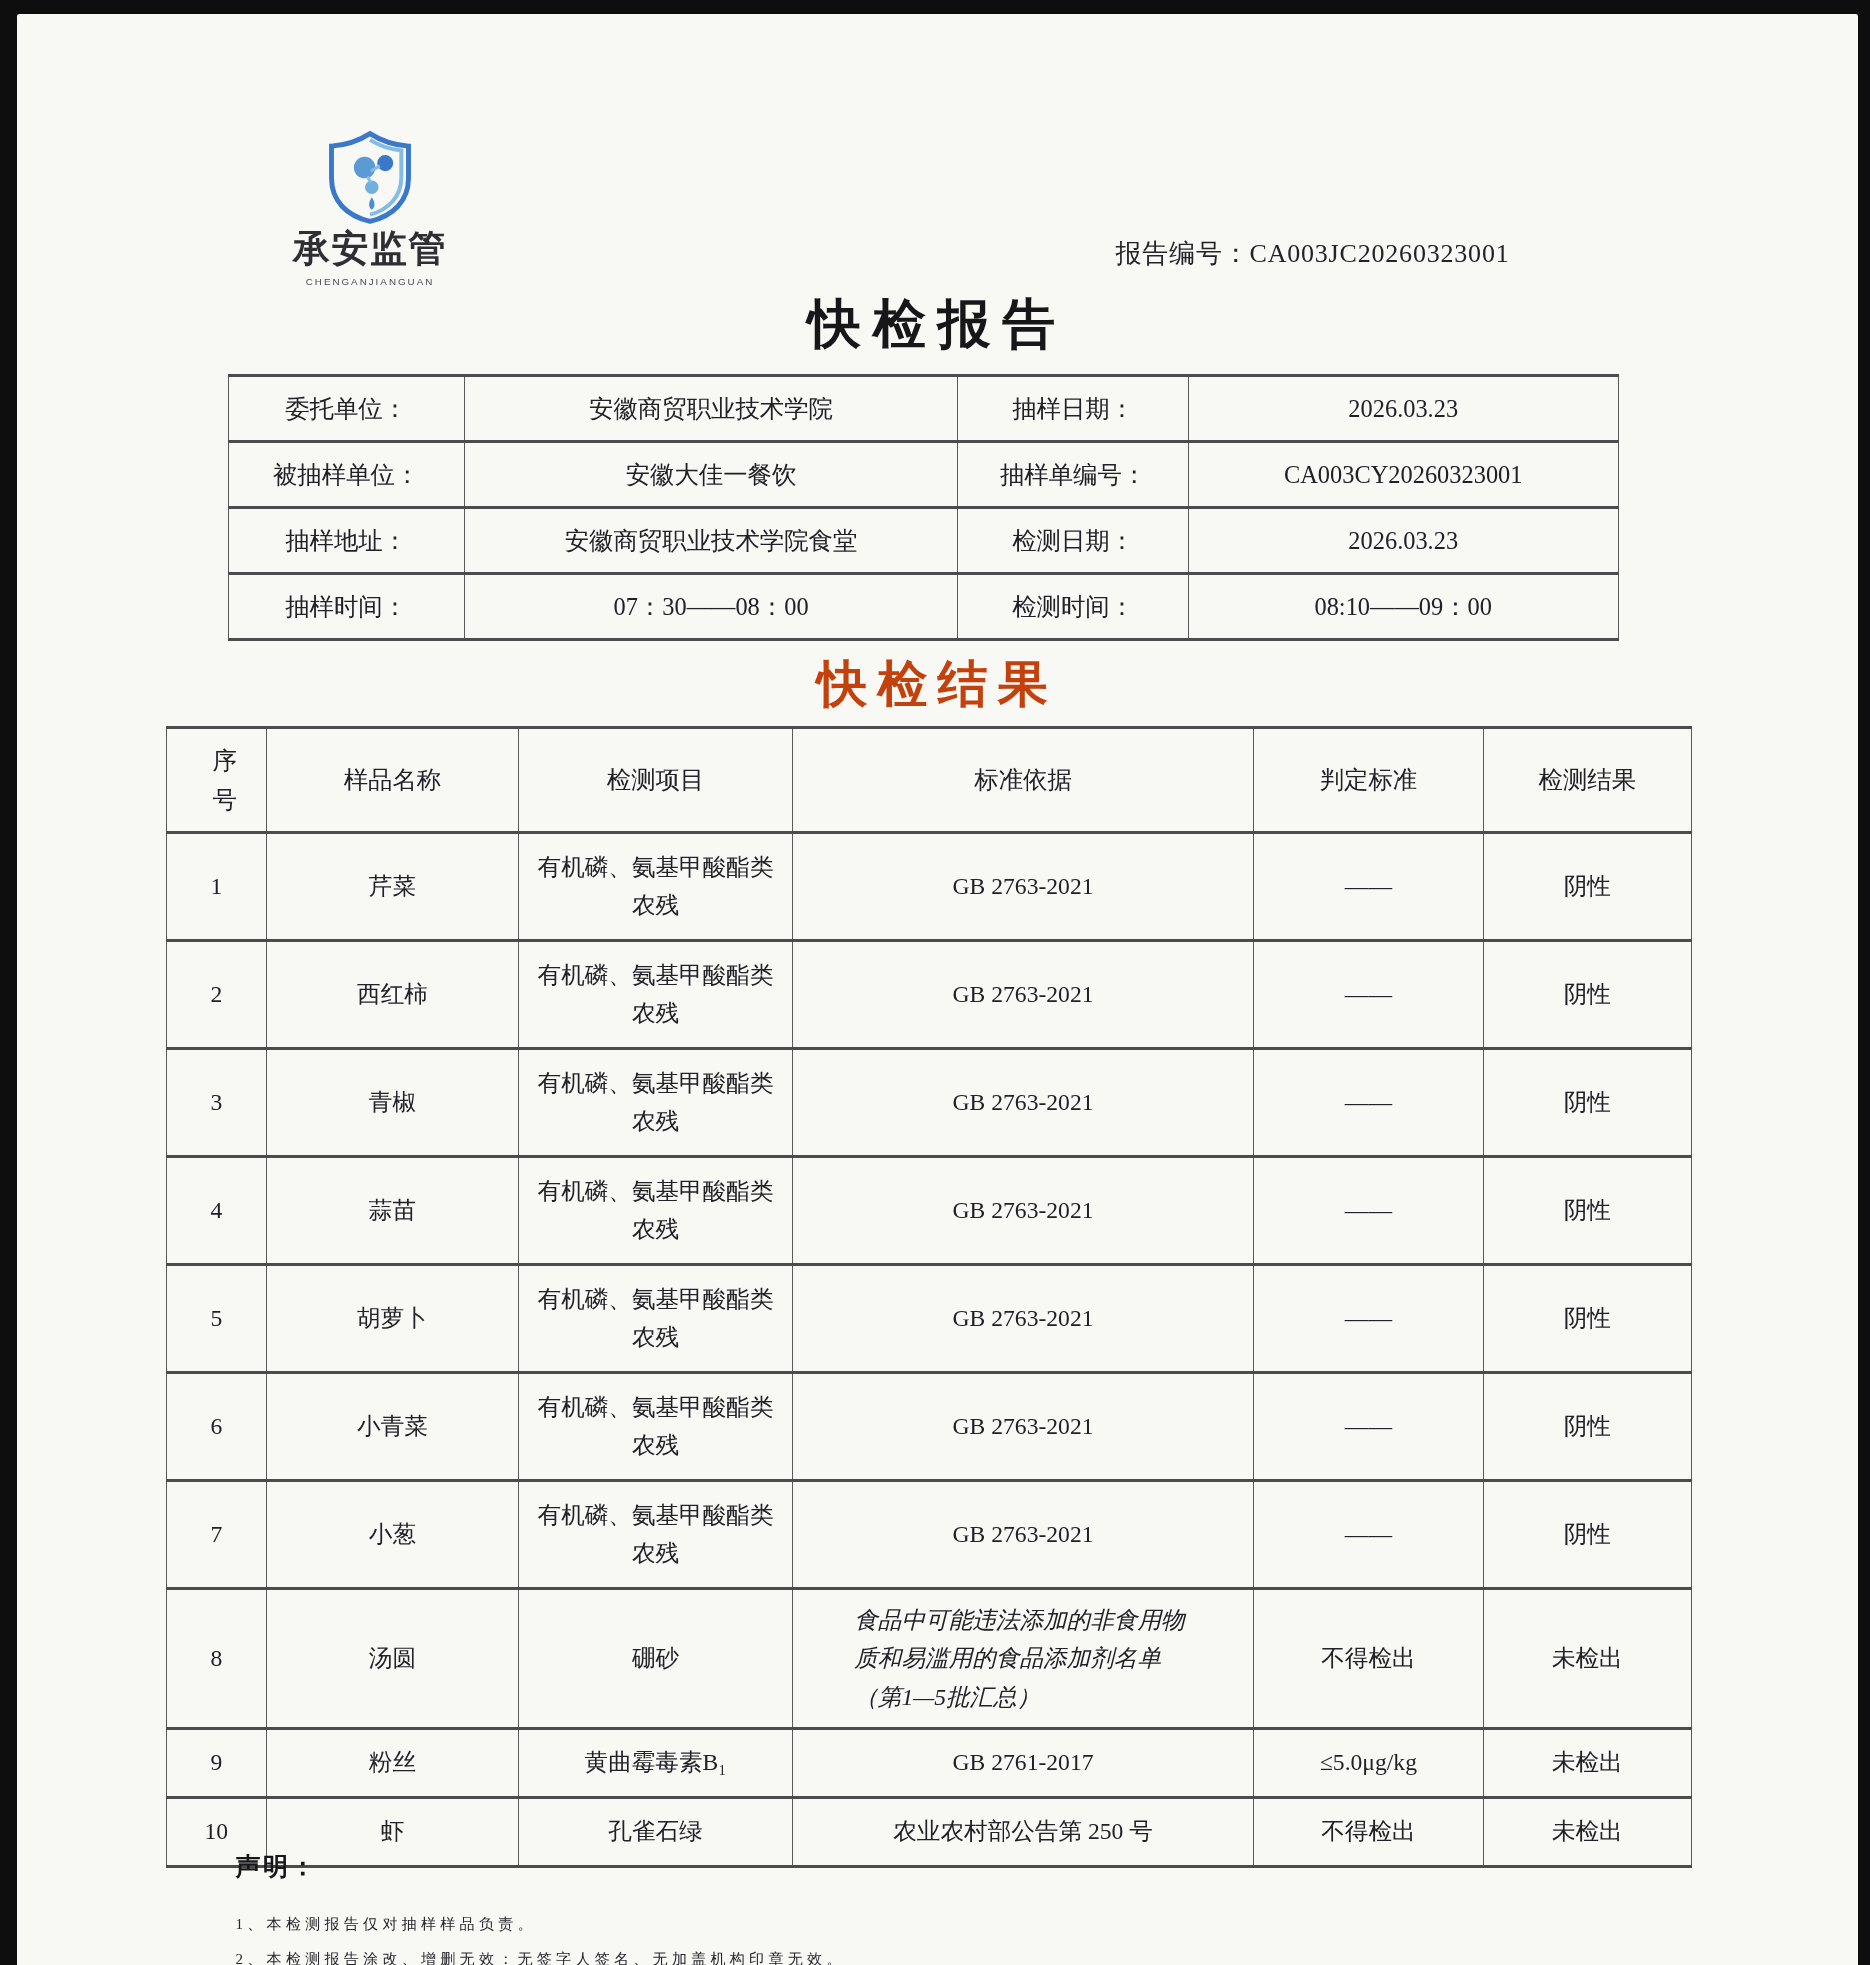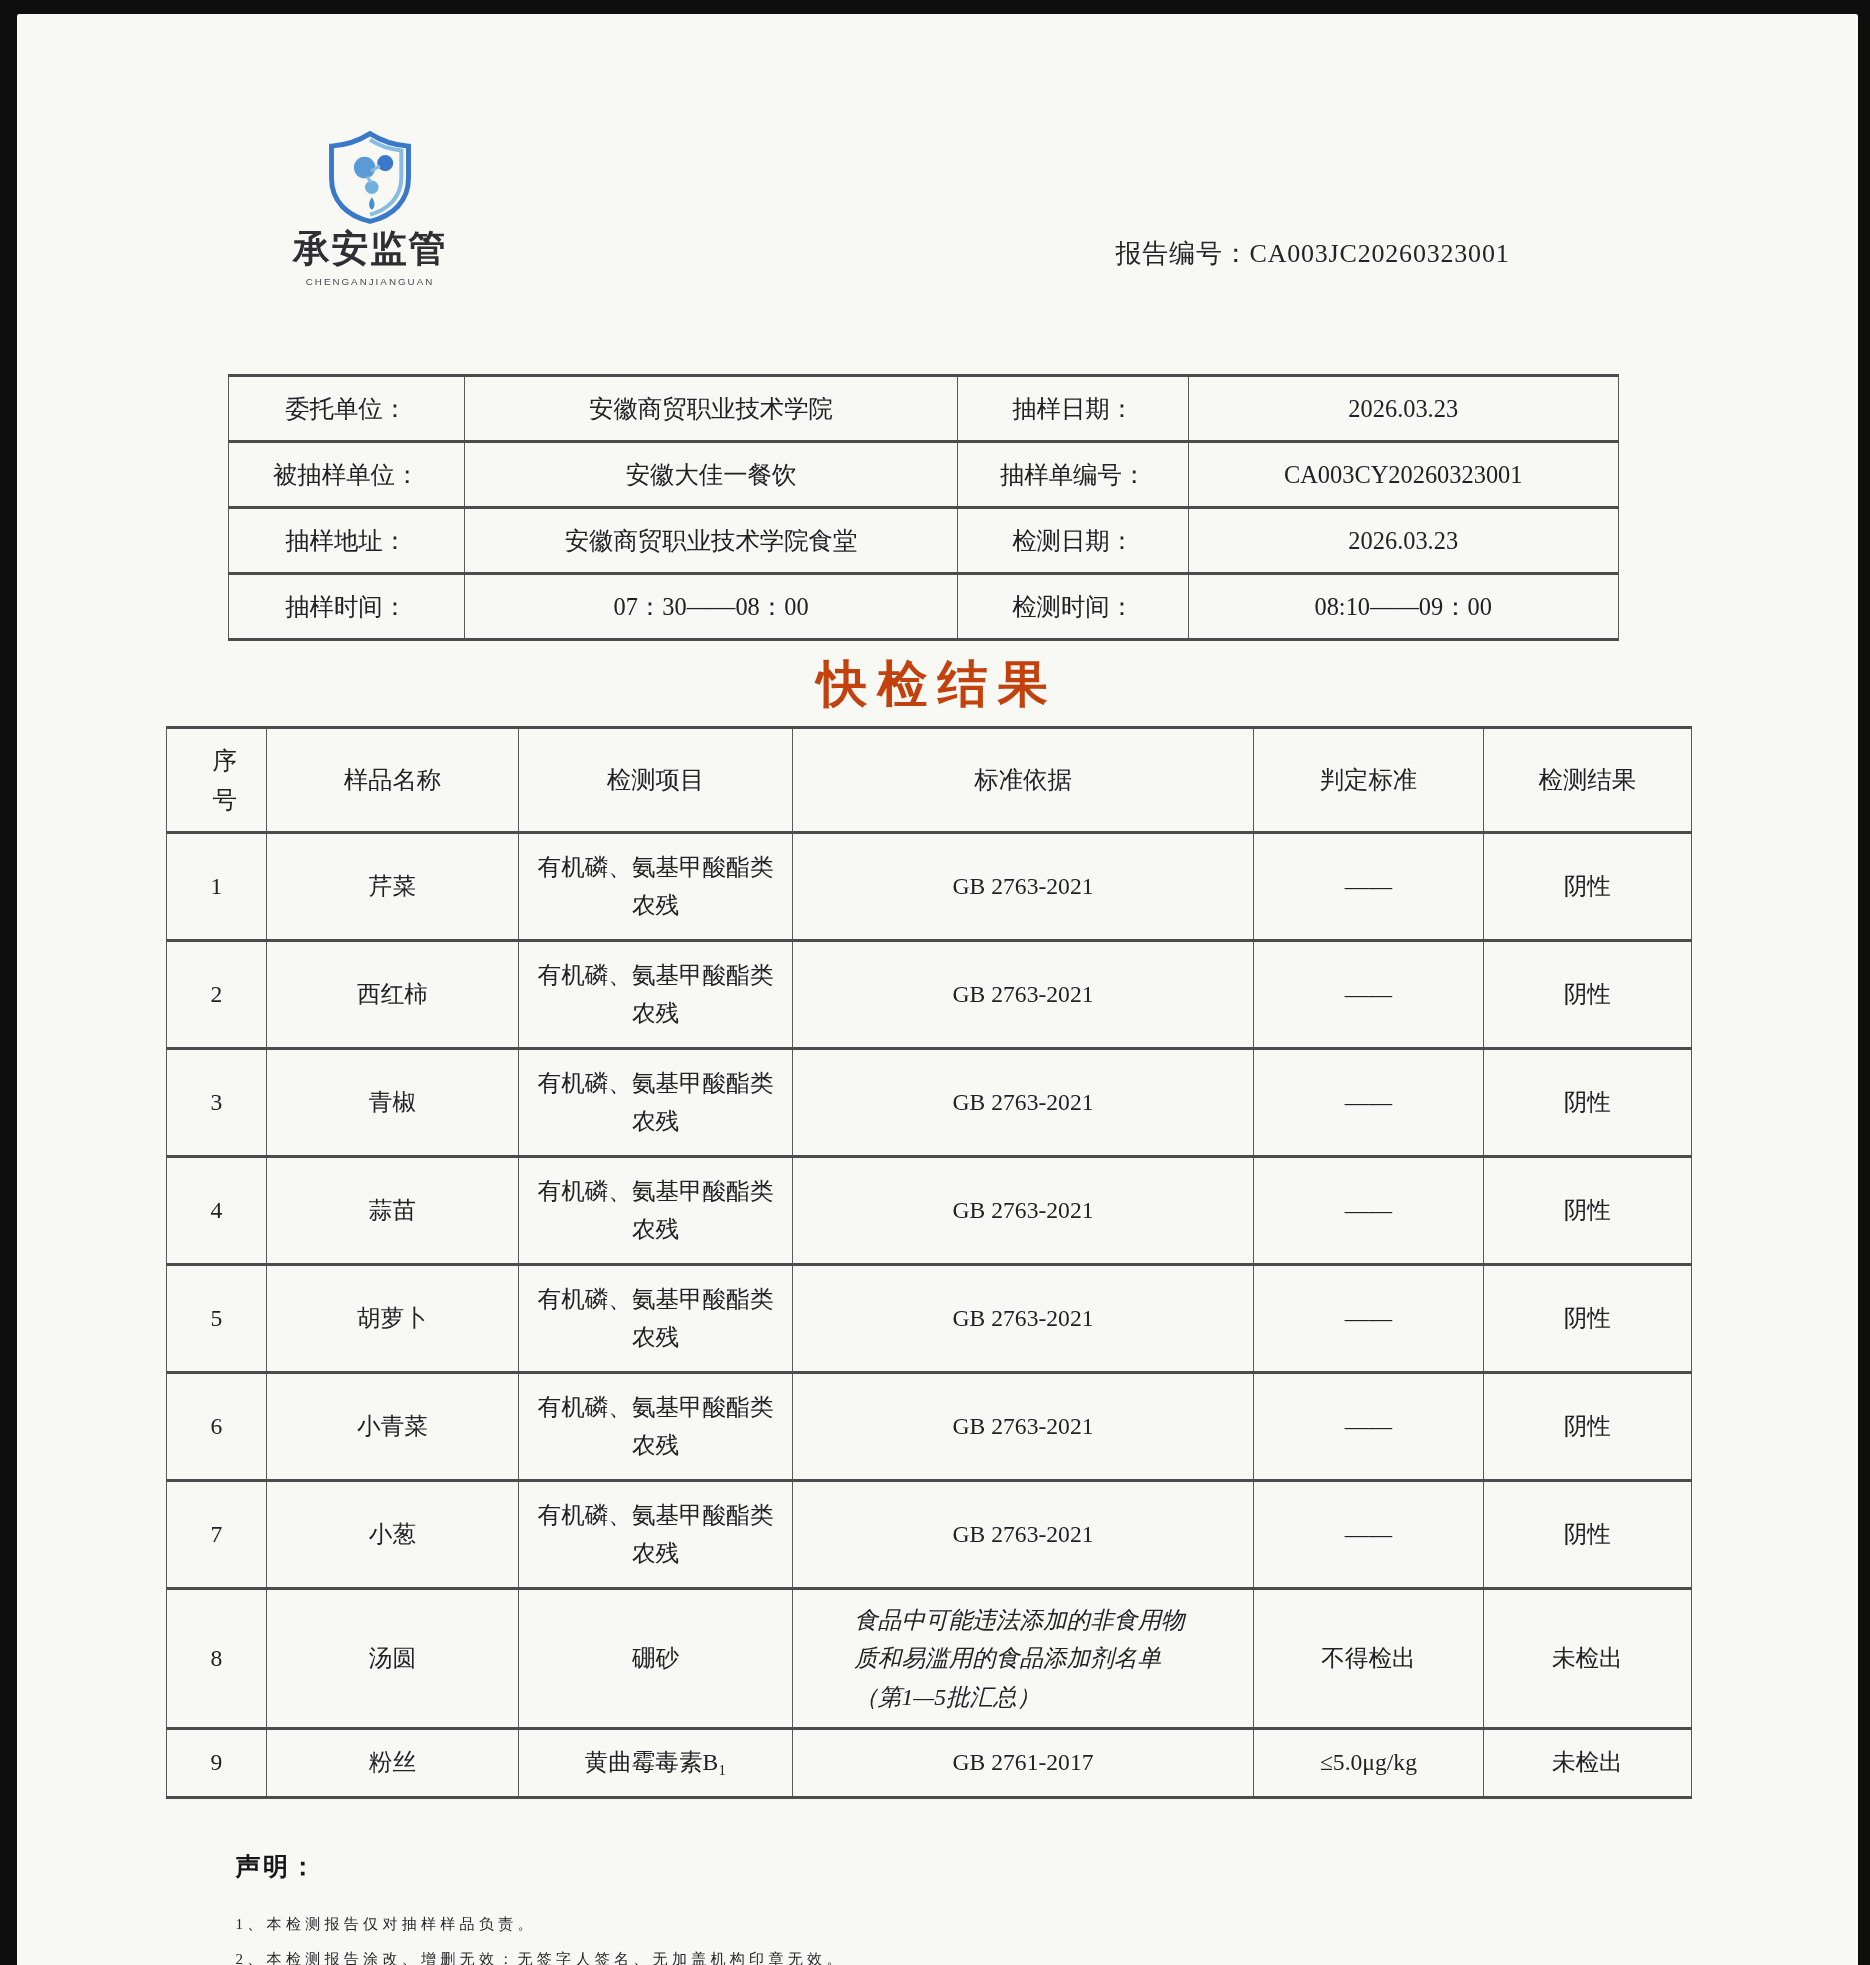--- a/index.html
+++ b/index.html
@@ -58,20 +58,21 @@
       </svg>
     </span>
     <div class="logo-cn">承安监管</div>
     <div class="logo-en">CHENGANJIANGUAN</div>
   </div>
 
   <div class="report-no">
     <span>报告编号：</span><span>CA003JC20260323001</span>
   </div>
 
+  <div class="doc-title">快检报告</div>
 
   <table class="info-table">
     <colgroup>
         <col style="width:17%">
         <col style="width:35.5%">
         <col style="width:16.6%">
         <col style="width:30.9%">
       </colgroup>
     <tbody>
         <tr>
@@ -186,20 +187,28 @@
       <td>未检出</td>
     </tr>
     <tr class="r-short">
       <td>9</td>
       <td>粉丝</td>
       <td>黄曲霉毒素B₁</td>
       <td>GB 2761-2017</td>
       <td>≤5.0μg/kg</td>
       <td>未检出</td>
     </tr>
+    <tr class="r-short">
+      <td>10</td>
+      <td>虾</td>
+      <td>孔雀石绿</td>
+      <td>农业农村部公告第 250 号</td>
+      <td>不得检出</td>
+      <td>未检出</td>
+    </tr>
   </tbody>
     </table>
 
   <div class="decl">
     <div class="decl-head">声明：</div>
     <div class="decl-item">1、本检测报告仅对抽样样品负责。</div>
     <div class="decl-item">2、本检测报告涂改、增删无效：无签字人签名、无加盖机构印章无效。</div>
 
   </div>
 

